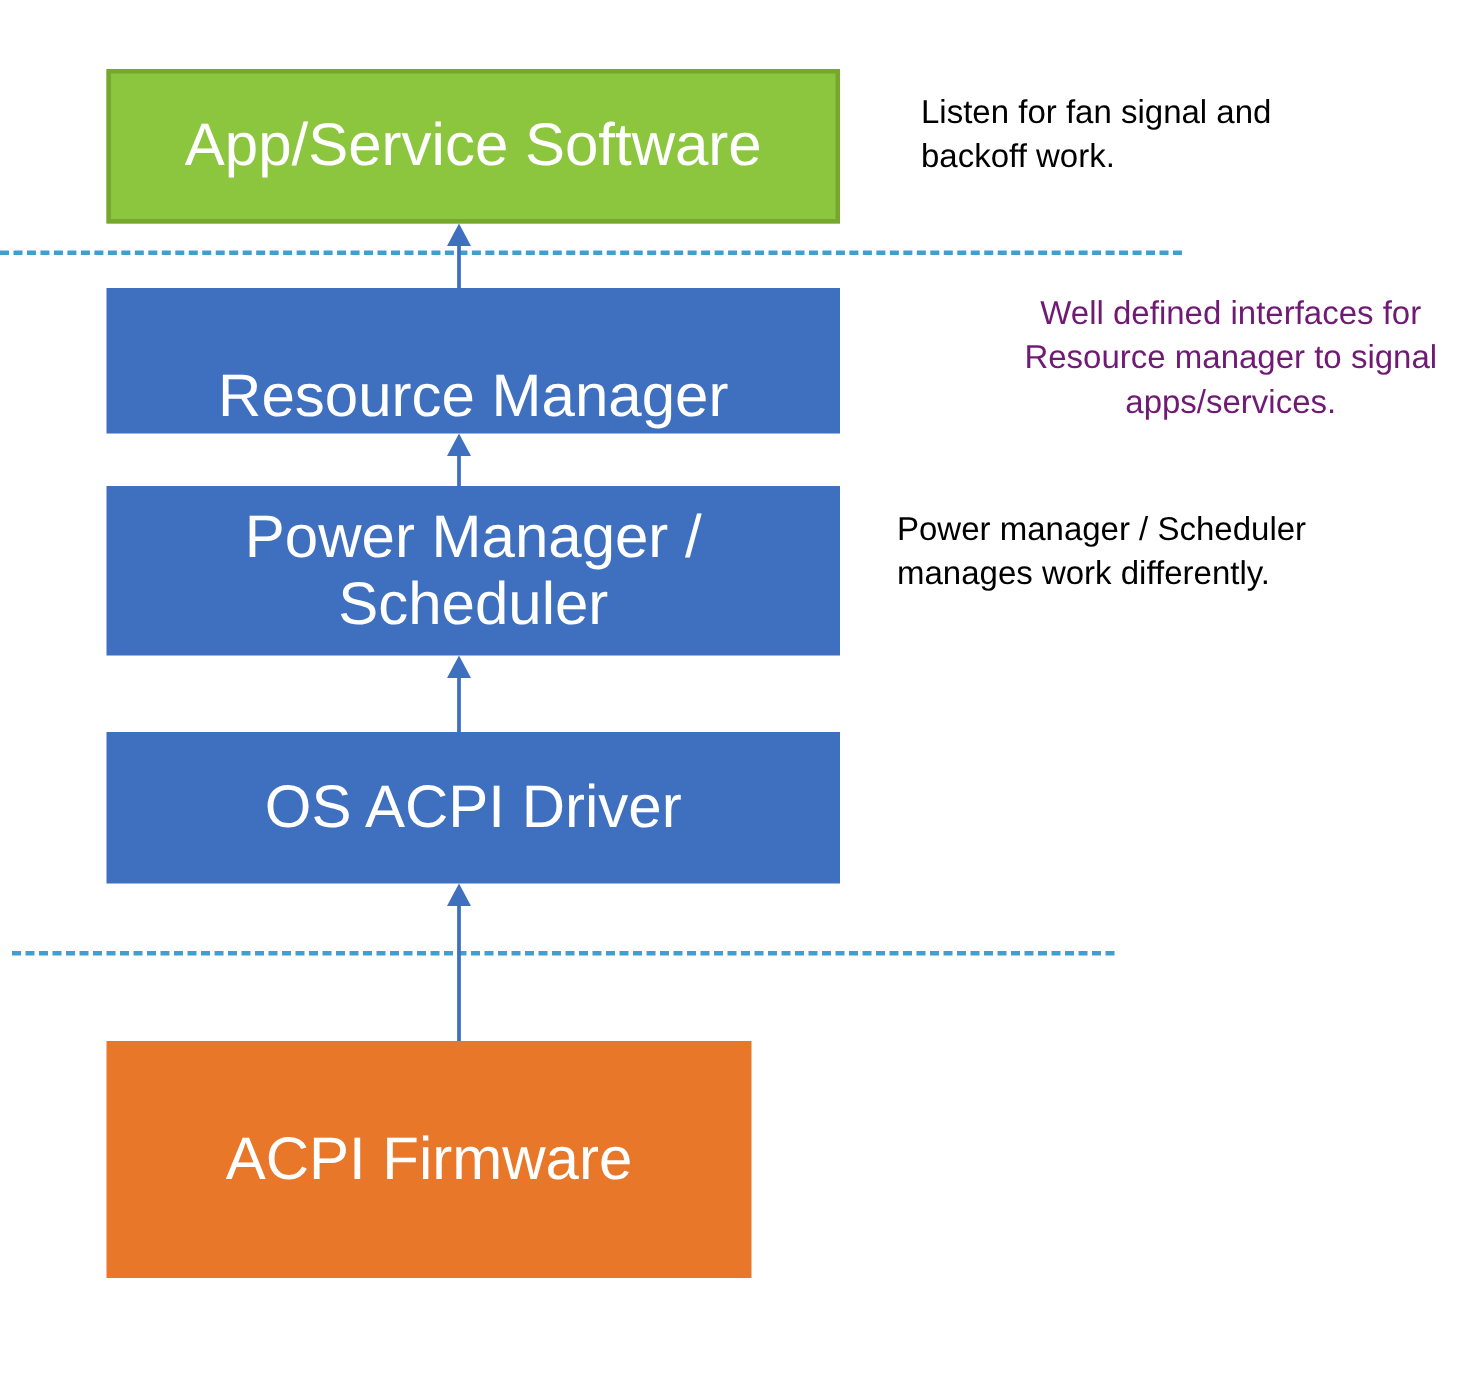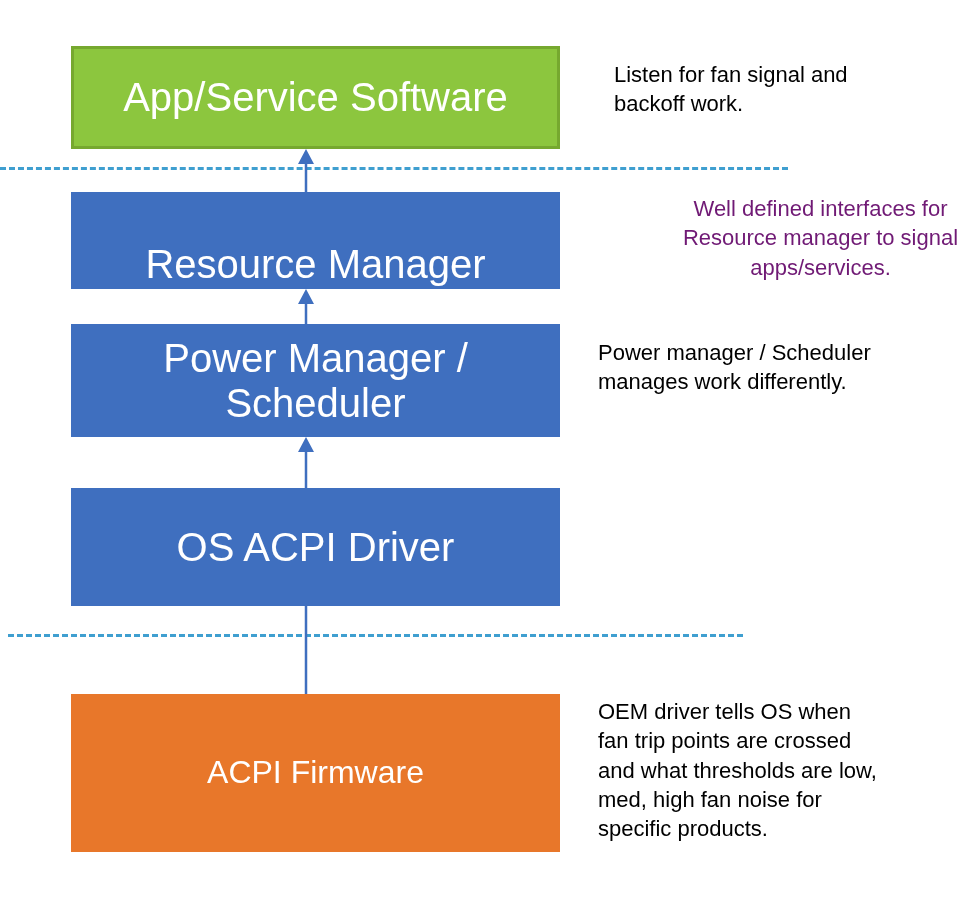--- a/index.html
+++ b/index.html
@@ -76,33 +76,28 @@
 
   <div class="box" id="box0" style="left: 71px; top: 46px; width: 489px; height: 103px; background: rgb(140, 198, 62); font-size: 40px; border: 3px solid rgb(118, 168, 47); color: rgb(255, 255, 255);">
     <span class="box-label">App/Service Software</span>
   </div>
   <div class="box" id="box1" style="left: 71px; top: 192px; width: 489px; height: 97px; background: rgb(63, 111, 191); font-size: 40px; color: rgb(255, 255, 255); align-items: flex-end;">
     <span class="box-label">Resource Manager</span>
   </div>
   <div class="box" id="box2" style="left: 71px; top: 324px; width: 489px; height: 113px; background: rgb(63, 111, 191); font-size: 40px; color: rgb(255, 255, 255);">
     <span class="box-label">Power Manager / Scheduler</span>
   </div>
-  <div class="box" id="box3" style="left: 71px; top: 488px; width: 489px; height: 118px; background: rgb(63, 111, 191); font-size: 40px; color: rgb(255, 255, 255); text-align: center;">
+  <div class="box" id="box3" style="left: 71px; top: 488px; width: 489px; height: 101px; background: rgb(63, 111, 191); font-size: 40px; color: rgb(255, 255, 255); text-align: center;">
     <span class="box-label">OS ACPI Driver</span>
   </div>
-  <div class="box" id="box4" style="left: 71px; top: 694px; width: 489px; height: 158px; background: rgb(232, 119, 42); font-size: 32px; color: rgb(255, 255, 255);">
+  <div class="box" id="box4" style="left: 71px; top: 694px; width: 430px; height: 158px; background: rgb(232, 119, 42); font-size: 40px; color: rgb(255, 255, 255);">
     <span class="box-label">ACPI Firmware</span>
   </div>
 
   <div class="note" id="note0" style="left: 614px; top: 60px; width: 330px; color: rgb(0, 0, 0);">Listen for fan signal and
 backoff work.</div>
   <div class="note" id="note1" style="left: 648px; top: 194px; width: 345px; color: #701a75; text-align: center;">Well defined interfaces for
 Resource manager to signal
 apps/services.</div>
   <div class="note" id="note2" style="left: 598px; top: 338px; width: 355px; color: rgb(0, 0, 0);">Power manager / Scheduler
 manages work differently.</div>
-  <div class="note" id="note3" style="left: 598px; top: 697px; width: 360px; color: rgb(0, 0, 0);">OEM driver tells OS when
-fan trip points are crossed
-and what thresholds are low,
-med, high fan noise for
-specific products.</div>
 
 </div>
 
 </body></html>

